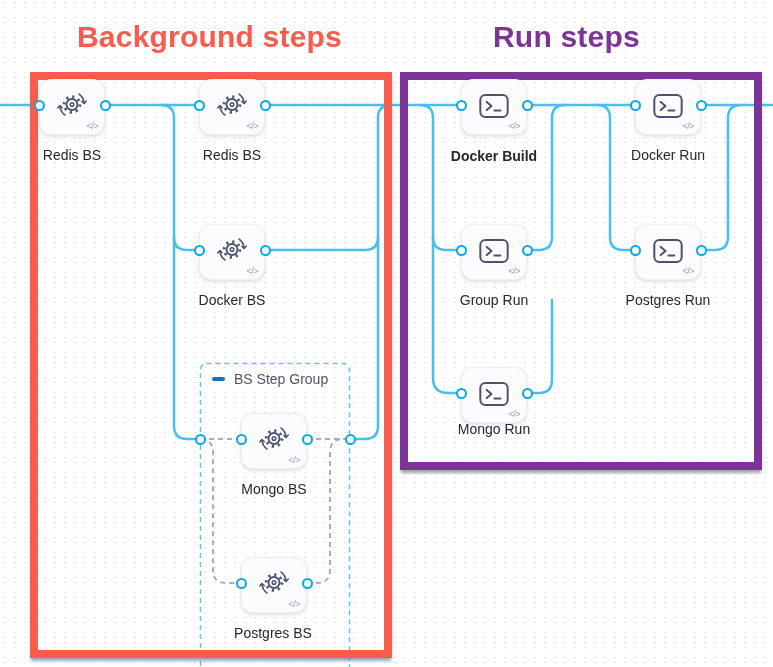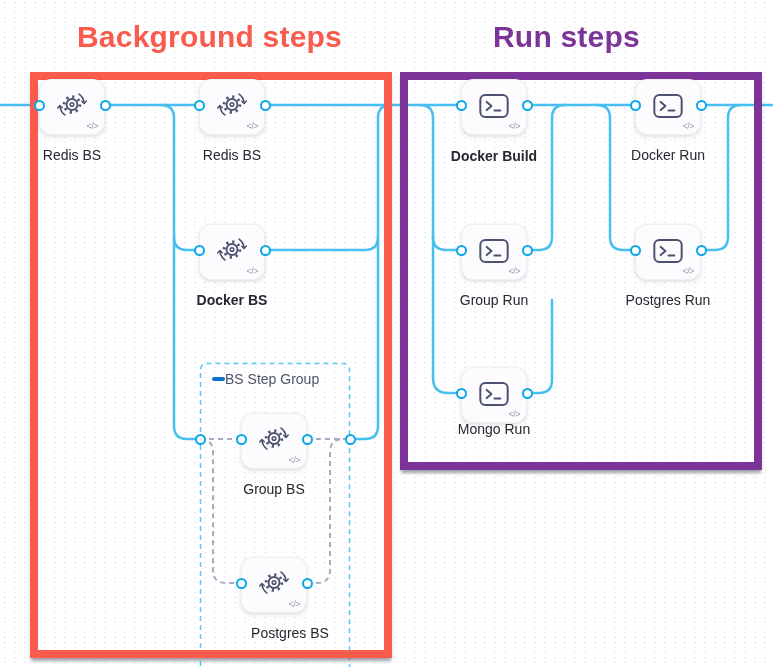--- a/index.html
+++ b/index.html
@@ -14,21 +14,21 @@
   .wire{fill:none;stroke:var(--connector);stroke-width:2.5;stroke-linecap:round;}
   .wire-dash{fill:none;stroke:var(--inner-dash);stroke-width:2;stroke-dasharray:5 4;}
   .group-border{fill:none;stroke:var(--group-dash);stroke-width:1.5;stroke-dasharray:5 4;}
   .frame{position:absolute;z-index:3;box-sizing:border-box;background:transparent;
          box-shadow:0 4px 3px -1px rgba(72,72,90,0.5);}
   .frame.red{left:30px;top:72px;width:362px;height:586px;border:8px solid var(--bg-accent);}
   .frame.purple{left:400px;top:72px;width:362px;height:398px;border:8px solid var(--run-accent);}
   .title{position:absolute;z-index:6;font-size:30px;font-weight:bold;letter-spacing:0.2px;white-space:nowrap;}
   .title.bg{left:77px;top:20px;color:var(--bg-accent);}
   .title.run{left:493px;top:20px;color:var(--run-accent);}
-  .group-label{position:absolute;left:212px;top:371px;z-index:4;display:flex;align-items:center;cursor:pointer;}
+  .group-label{position:absolute;left:212px;top:371px;z-index:4;display:flex;align-items:center;gap:9px;cursor:pointer;}
   .group-collapse{width:13px;height:3.5px;border-radius:2px;background:#1070CA;display:inline-block;}
   .group-label span.txt{font-size:14px;color:#4E5468;}
   .step-card{position:absolute;z-index:4;width:66px;height:56px;border-radius:12px;
      background:#FCFCFE;border:1px solid #EEEFF3;box-sizing:border-box;
      box-shadow:0 1px 3px rgba(96,97,112,0.16),0 3px 6px rgba(96,97,112,0.08);}
   .step-card .icon{position:absolute;left:50%;transform:translateX(-50%);color:var(--icon-stroke);}
   .step-card .icon.bs{top:9px;}
   .step-card .icon.run{top:13px;}
   .step-card .badge{position:absolute;right:6px;bottom:3px;font-size:9px;color:#98A0AF;letter-spacing:-0.5px;}
   .step-label{position:absolute;z-index:4;width:140px;text-align:center;font-size:14px;color:var(--step-label);}
@@ -110,51 +110,51 @@
        <circle cx="17" cy="17" r="6" stroke-width="2"></circle>
        <circle cx="17" cy="17" r="8.6" stroke-width="3.2" stroke-dasharray="2.4 4.35"></circle>
        <circle cx="17" cy="17" r="2" stroke-width="1.6"></circle>
        <path d="M24.8 5.6 A13.2 13.2 0 0 1 30.2 15.4" stroke-width="1.8" stroke-linecap="round"></path>
        <path d="M27.7 13.4 L30.2 15.9 L32.7 13.1" stroke-width="1.6" stroke-linecap="round" stroke-linejoin="round"></path>
        <path d="M9.2 28.4 A13.2 13.2 0 0 1 3.8 18.6" stroke-width="1.8" stroke-linecap="round"></path>
        <path d="M6.3 20.6 L3.8 18.1 L1.3 20.9" stroke-width="1.6" stroke-linecap="round" stroke-linejoin="round"></path>
      </svg></span>
         <span class="badge">&lt;/&gt;</span>
       </div>
-      <div class="step-label" style="left: 162px; top: 292px; font-weight: bold;">Docker BS</div>
+      <div class="step-label" style="left: 162px; top: 292px;">Docker BS</div>
       <div class="port" style="left: 193.5px; top: 244.5px;"></div>
       <div class="port" style="left: 259.5px; top: 244.5px;"></div>
       <div class="step-card" style="left: 241px; top: 413px;">
         <span class="icon bs"><svg viewBox="0 0 34 34" width="31" height="31" fill="none" stroke="currentColor">
        <circle cx="17" cy="17" r="6" stroke-width="2"></circle>
        <circle cx="17" cy="17" r="8.6" stroke-width="3.2" stroke-dasharray="2.4 4.35"></circle>
        <circle cx="17" cy="17" r="2" stroke-width="1.6"></circle>
        <path d="M24.8 5.6 A13.2 13.2 0 0 1 30.2 15.4" stroke-width="1.8" stroke-linecap="round"></path>
        <path d="M27.7 13.4 L30.2 15.9 L32.7 13.1" stroke-width="1.6" stroke-linecap="round" stroke-linejoin="round"></path>
        <path d="M9.2 28.4 A13.2 13.2 0 0 1 3.8 18.6" stroke-width="1.8" stroke-linecap="round"></path>
        <path d="M6.3 20.6 L3.8 18.1 L1.3 20.9" stroke-width="1.6" stroke-linecap="round" stroke-linejoin="round"></path>
      </svg></span>
         <span class="badge">&lt;/&gt;</span>
       </div>
-      <div class="step-label" style="left: 204px; top: 481px;">Group BS</div>
+      <div class="step-label" style="left: 204px; top: 481px;">Mongo BS</div>
       <div class="port" style="left: 235.5px; top: 433.5px;"></div>
       <div class="port" style="left: 301.5px; top: 433.5px;"></div>
       <div class="step-card" style="left: 241px; top: 557px;">
         <span class="icon bs"><svg viewBox="0 0 34 34" width="31" height="31" fill="none" stroke="currentColor">
        <circle cx="17" cy="17" r="6" stroke-width="2"></circle>
        <circle cx="17" cy="17" r="8.6" stroke-width="3.2" stroke-dasharray="2.4 4.35"></circle>
        <circle cx="17" cy="17" r="2" stroke-width="1.6"></circle>
        <path d="M24.8 5.6 A13.2 13.2 0 0 1 30.2 15.4" stroke-width="1.8" stroke-linecap="round"></path>
        <path d="M27.7 13.4 L30.2 15.9 L32.7 13.1" stroke-width="1.6" stroke-linecap="round" stroke-linejoin="round"></path>
        <path d="M9.2 28.4 A13.2 13.2 0 0 1 3.8 18.6" stroke-width="1.8" stroke-linecap="round"></path>
        <path d="M6.3 20.6 L3.8 18.1 L1.3 20.9" stroke-width="1.6" stroke-linecap="round" stroke-linejoin="round"></path>
      </svg></span>
         <span class="badge">&lt;/&gt;</span>
       </div>
-      <div class="step-label" style="left: 220px; top: 625px;">Postgres BS</div>
+      <div class="step-label" style="left: 203px; top: 625px;">Postgres BS</div>
       <div class="port" style="left: 235.5px; top: 577.5px;"></div>
       <div class="port" style="left: 301.5px; top: 577.5px;"></div>
       <div class="step-card" style="left: 461px; top: 79px;">
         <span class="icon run"><svg viewBox="0 0 34 28" width="31" height="26" fill="none" stroke="currentColor">
        <rect x="2" y="2" width="30" height="24" rx="5.5" stroke-width="2.2"></rect>
        <path d="M9 9.5 L14.2 14 L9 18.5" stroke-width="2.2" stroke-linecap="round" stroke-linejoin="round"></path>
        <path d="M17.5 19 h6.5" stroke-width="2.2" stroke-linecap="round"></path>
      </svg></span>
         <span class="badge">&lt;/&gt;</span>
       </div>

